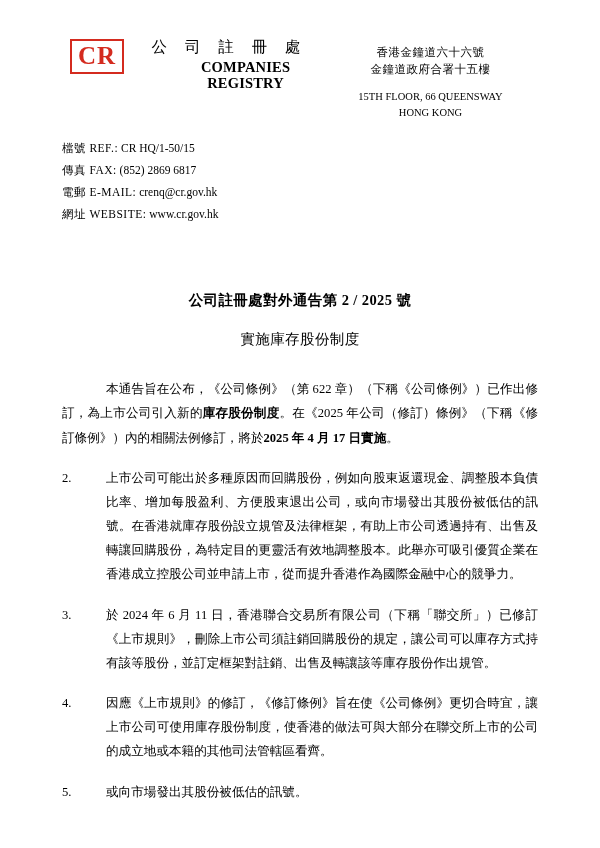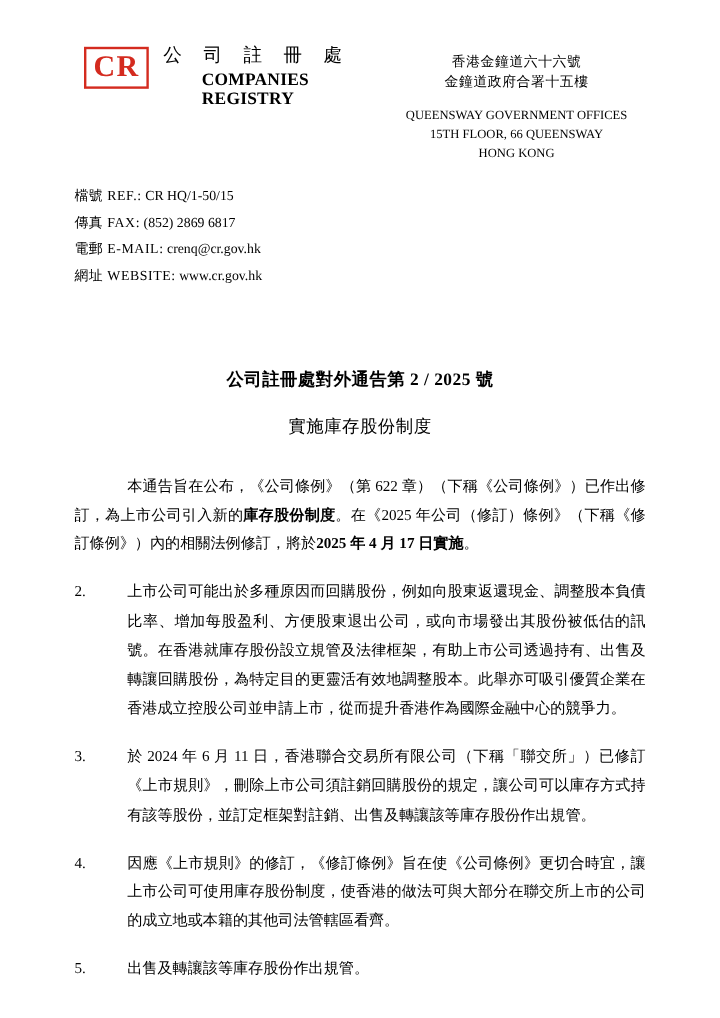--- a/index.html
+++ b/index.html
@@ -25,20 +25,21 @@
   
   .letterhead {
     display: flex;
     justify-content: space-between;
     align-items: flex-start;
   }
   .logo-block {
     display: flex;
     align-items: flex-start;
     padding-left: 8px;
+    text-align: center;
   }
   .cr-mark {
     border: 2.5px solid #d42b1f;
     color: #d42b1f;
     font-family: "Liberation Serif", serif;
     font-weight: bold;
     font-size: 25px;
     line-height: 1;
     letter-spacing: 1px;
     padding: 2px 6px 4px 6px;
@@ -145,21 +146,20 @@
       <div class="cr-mark">CR</div>
       <div class="logo-text">
         <div class="cn">公 司 註 冊 處</div>
         <div class="en">COMPANIES REGISTRY</div>
       </div>
     </div>
     <div class="address-block">
       <div class="cn-addr">香港金鐘道六十六號</div>
       <div class="cn-addr">金鐘道政府合署十五樓</div>
       <div class="en-addr">
-        <div>QUEENSWAY GOVERNMENT OFFICES</div>
         <div>15TH FLOOR, 66 QUEENSWAY</div>
         <div>HONG KONG</div>
       </div>
     </div>
   </div>
 
   <div class="contacts">
     <div class="row">
       <span class="label-cn">檔號 REF.:</span>
       <span>CR HQ/1-50/15</span>
@@ -196,16 +196,16 @@
     <div class="txt">於 2024 年 6 月 11 日，香港聯合交易所有限公司（下稱「聯交所」）已修訂《上市規則》，刪除上市公司須註銷回購股份的規定，讓公司可以庫存方式持有該等股份，並訂定框架對註銷、出售及轉讓該等庫存股份作出規管。</div>
   </div>
 
   <div class="para">
     <div class="num">4.</div>
     <div class="txt">因應《上市規則》的修訂，《修訂條例》旨在使《公司條例》更切合時宜，讓上市公司可使用庫存股份制度，使香港的做法可與大部分在聯交所上市的公司的成立地或本籍的其他司法管轄區看齊。</div>
   </div>
 
   <div class="para">
     <div class="num">5.</div>
-    <div class="txt">出售及轉讓該等庫存股份作出規管。</div>
+    <div class="txt">或向市場發出其股份被低估的訊號。</div>
   </div>
 
 </div>
 
 </body></html>

